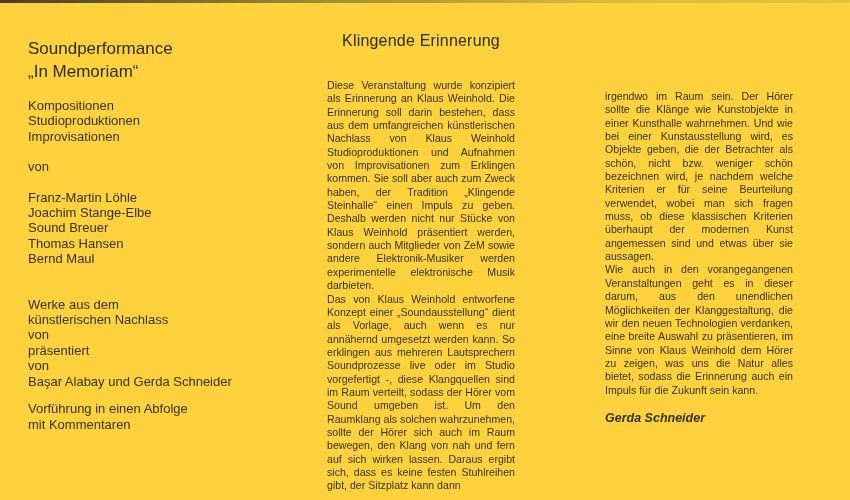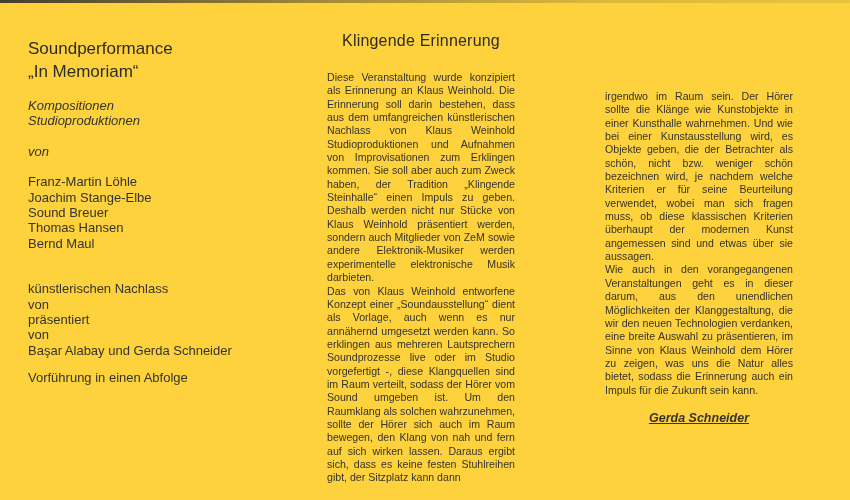--- a/index.html
+++ b/index.html
@@ -23,86 +23,88 @@
       rgba(140,120,58,0.30) 70%,
       rgba(150,128,60,0.18) 100%);
   }
 
   
   .left-panel{
     position:absolute;left:28px;top:37px;width:224px;
   }
   .lp-title{font-size:17px;line-height:23px;color:#2E2C27;margin-bottom:15px;}
   .lp-block{font-size:13px;line-height:15.4px;}
-  .gap15{margin-bottom:15px;font-style:italic;}
+  .gap15{margin-bottom:15px;}
   .gap30{margin-bottom:30px;margin-top:14px;}
   .gap12{margin-bottom:12px;}
 
   
   .article-col{
     position:absolute;top:30px;width:188px;
     font-size:10.6px;line-height:13.35px;
     text-align:justify;
   }
   .col-1{left:327px;}
   .col-2{left:605px;top:71px;}
   .article-heading{
     text-align:center;
     font-size:16px;line-height:21px;color:#2E2C27;
-    margin-bottom:20px;
+    margin-bottom:28px;
     letter-spacing:0.2px;
   }
   .para{text-align:justify;margin-top:19px;}
   .para + .para{margin-top:0;}
   .signature{
     margin-top:15px;
-    text-align:center;
+    text-align:left;
     font-style:italic;
     font-weight:700;
     font-size:12.5px;
-    text-decoration:underline;
   }
   .line{white-space:nowrap;}
 </style>
 </head>
 <body>
 
 <div class="scan-edge"></div>
 
 <div class="left-panel">
   <div class="lp-title">
     <div>Soundperformance</div>
     <div>„In Memoriam“</div>
   </div>
 
   <div class="lp-block gap15">
       <div class="line">Kompositionen</div>
       <div class="line">Studioproduktionen</div>
+      <div class="line">Improvisationen</div>
     </div>
 
   <div class="lp-block gap15">von</div>
 
   <div class="lp-block gap30">
       <div class="line">Franz-Martin Löhle</div>
       <div class="line">Joachim Stange-Elbe</div>
       <div class="line">Sound Breuer</div>
       <div class="line">Thomas Hansen</div>
       <div class="line">Bernd Maul</div>
     </div>
 
   <div class="lp-block gap12">
+      <div class="line">Werke aus dem</div>
       <div class="line">künstlerischen Nachlass</div>
       <div class="line">von</div>
       <div class="line">präsentiert</div>
       <div class="line">von</div>
       <div class="line">Başar Alabay und Gerda Schneider</div>
     </div>
 
   <div class="lp-block">
       <div class="line">Vorführung in einen Abfolge</div>
+      <div class="line">mit Kommentaren</div>
     </div>
 </div>
 
 <div class="article-col col-1">
   <div class="article-heading">Klingende Erinnerung</div>
   <div>
       <div class="para">Diese Veranstaltung wurde konzipiert als Erinnerung an Klaus Weinhold. Die Erinnerung soll darin bestehen, dass aus dem umfangreichen künstlerischen Nachlass von Klaus Weinhold Studioproduktionen und Aufnahmen von Improvisationen zum Erklingen kommen. Sie soll aber auch zum Zweck haben, der Tradition „Klingende Steinhalle“ einen Impuls zu geben. Deshalb werden nicht nur Stücke von Klaus Weinhold präsentiert werden, sondern auch Mitglieder von ZeM sowie andere Elektronik-Musiker werden experimentelle elektronische Musik darbieten.</div>
       <div class="para">Das von Klaus Weinhold entworfene Konzept einer „Soundausstellung“ dient als Vorlage, auch wenn es nur annähernd umgesetzt werden kann. So erklingen aus mehreren Lautsprechern Soundprozesse live oder im Studio vorgefertigt -, diese Klangquellen sind im Raum verteilt, sodass der Hörer vom Sound umgeben ist. Um den Raumklang als solchen wahrzunehmen, sollte der Hörer sich auch im Raum bewegen, den Klang von nah und fern auf sich wirken lassen. Daraus ergibt sich, dass es keine festen Stuhlreihen gibt, der Sitzplatz kann dann</div>
     </div>
 </div>

